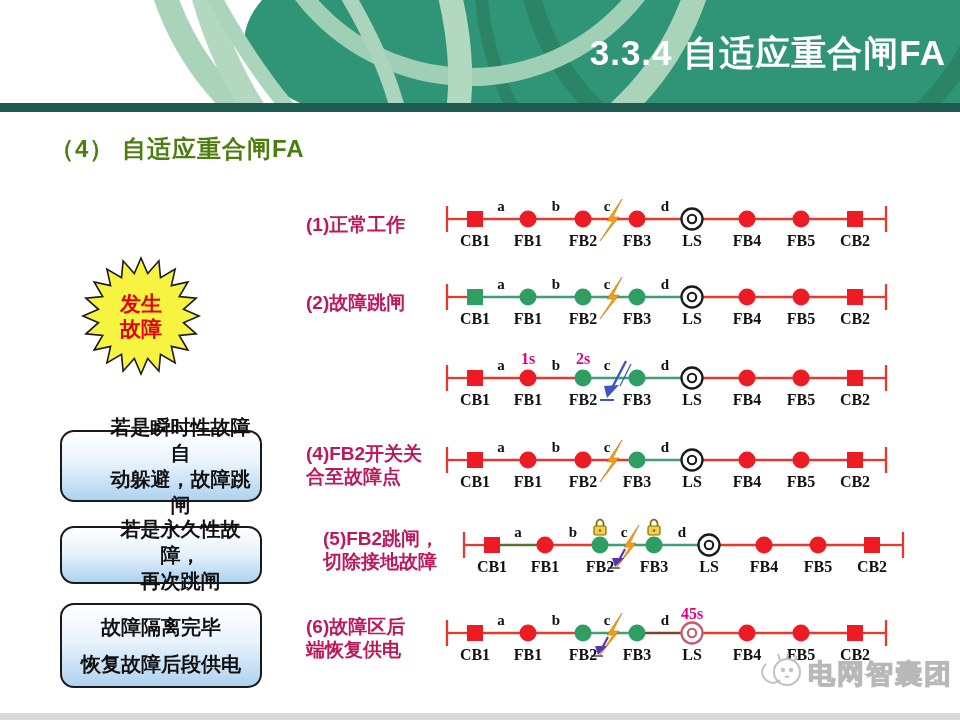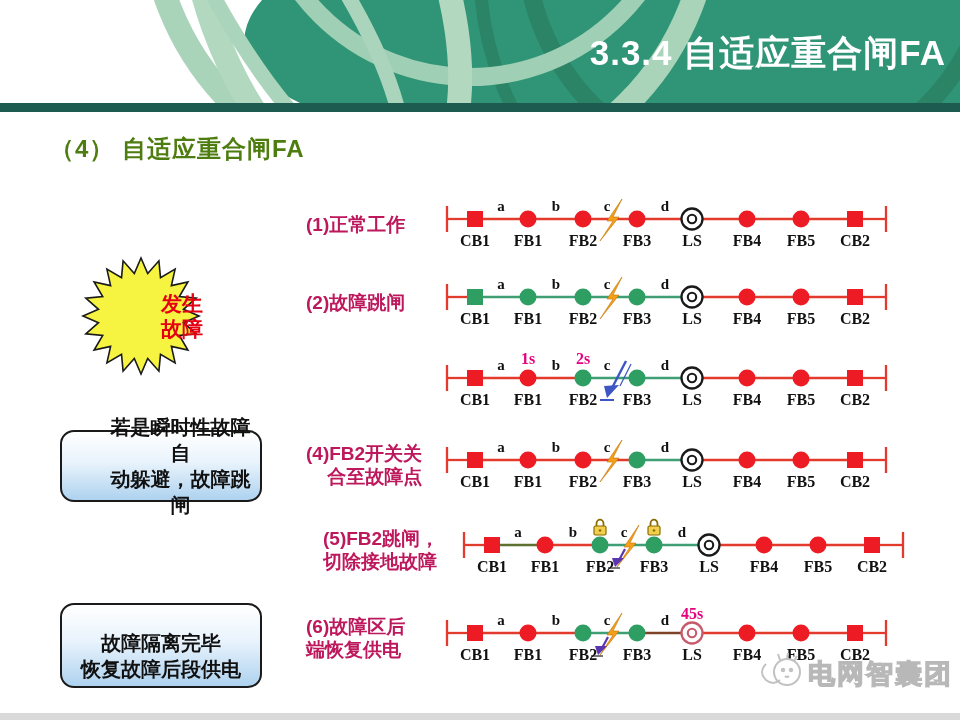--- a/index.html
+++ b/index.html
@@ -17,35 +17,35 @@
   .header-bar{position:absolute;left:0;top:103px;width:960px;height:9px;background:#1d5a4f;}
   
   .page-heading{
     position:absolute;left:50px;top:133px;font-size:24px;font-weight:bold;color:#4d7c0f;
     white-space:nowrap;letter-spacing:1px;
   }
   
   .burst-wrap{position:absolute;left:79px;top:254px;width:124px;height:124px;}
   .burst-text{
     position:absolute;left:0;top:0;width:124px;height:124px;display:flex;flex-direction:column;
-    align-items:flex-end;justify-content:center;font-size:21px;font-weight:bold;color:#e60012;
+    align-items:center;justify-content:center;font-size:21px;font-weight:bold;color:#e60012;
     line-height:25px;text-align:center;
   }
   
   .info-box{
     position:absolute;left:60px;width:202px;border:2px solid #1a1a1a;border-radius:14px;
     background:linear-gradient(180deg,#ffffff 0%,#e8f3fc 45%,#aed2ef 100%);
     display:flex;flex-direction:column;align-items:center;justify-content:center;
     font-size:20px;font-weight:bold;color:#111;text-align:center;line-height:26px;
     box-sizing:border-box;
     padding-left:39px;
   }
   .info-box.b1{top:430px;height:72px;}
   .info-box.b2{top:526px;height:58px;}
-  .info-box.b3{top:603px;height:85px;justify-content:space-between;padding:25px 0;}
+  .info-box.b3{top:603px;height:85px;justify-content:space-between;padding:9px 0;}
   
   .diag-row{position:absolute;left:306px;width:604px;height:70px;}
   .row-label{
     position:absolute;left:0;top:0;width:126px;height:70px;display:flex;align-items:center;
     font-size:19px;font-weight:bold;color:#be185d;line-height:23px;white-space:pre-line;
   }
   .rail{position:absolute;left:124px;top:0;}
   .rail text{font-family:"Liberation Serif","DejaVu Serif",serif;}
   
   .watermark{position:absolute;left:756px;top:648px;display:flex;align-items:flex-end;}
@@ -94,20 +94,24 @@
     <div class="burst-text">
       <span>发生</span>
       <span>故障</span>
     </div>
   </div>
 
   <div class="info-box b1">
     <span>若是瞬时性故障自</span>
     <span>动躲避，故障跳闸</span>
   </div>
+  <div class="info-box b2">
+    <span>若是永久性故障，</span>
+    <span>再次跳闸</span>
+  </div>
   <div class="info-box b3">
     <span>故障隔离完毕</span>
     <span>恢复故障后段供电</span>
   </div>
 
   <div id="diagram-area">
       <div class="diag-row" style="top: 189px;">
         <div class="row-label">(1)正常工作</div>
         <svg class="rail" width="470" height="70" viewBox="0 0 470 70">
           <line x1="17" y1="30" x2="45" y2="30" stroke="#e23b2e" stroke-width="2.3"></line>
@@ -272,21 +276,21 @@
           </g>
           <text x="425" y="57" text-anchor="middle" font-size="16" font-weight="bold" fill="#111">CB2</text>
           <text x="71" y="22" text-anchor="middle" font-size="15" font-weight="bold" fill="#111">a</text>
           <text x="126" y="22" text-anchor="middle" font-size="15" font-weight="bold" fill="#111">b</text>
           <text x="177" y="22" text-anchor="middle" font-size="15" font-weight="bold" fill="#111">c</text>
           <text x="235" y="22" text-anchor="middle" font-size="15" font-weight="bold" fill="#111">d</text>
           <text x="98" y="16" text-anchor="middle" font-size="16" font-weight="bold" fill="#e6007e" font-family="&quot;Liberation Serif&quot;,serif">1s</text>
           <text x="153" y="16" text-anchor="middle" font-size="16" font-weight="bold" fill="#e6007e" font-family="&quot;Liberation Serif&quot;,serif">2s</text>
         </svg>
       </div>
-      <div class="diag-row" style="top: 430px; text-align: right;">
+      <div class="diag-row" style="top: 430px;">
         <div class="row-label">(4)FB2开关关
 合至故障点</div>
         <svg class="rail" width="470" height="70" viewBox="0 0 470 70">
           <line x1="17" y1="30" x2="45" y2="30" stroke="#e23b2e" stroke-width="2.3"></line>
           <line x1="45" y1="30" x2="98" y2="30" stroke="#e23b2e" stroke-width="2.3"></line>
           <line x1="98" y1="30" x2="153" y2="30" stroke="#e23b2e" stroke-width="2.3"></line>
           <line x1="153" y1="30" x2="207" y2="30" stroke="#e23b2e" stroke-width="2.3"></line>
           <line x1="207" y1="30" x2="262" y2="30" stroke="#3f9e74" stroke-width="2.3"></line>
           <line x1="262" y1="30" x2="317" y2="30" stroke="#e23b2e" stroke-width="2.3"></line>
           <line x1="317" y1="30" x2="371" y2="30" stroke="#e23b2e" stroke-width="2.3"></line>

